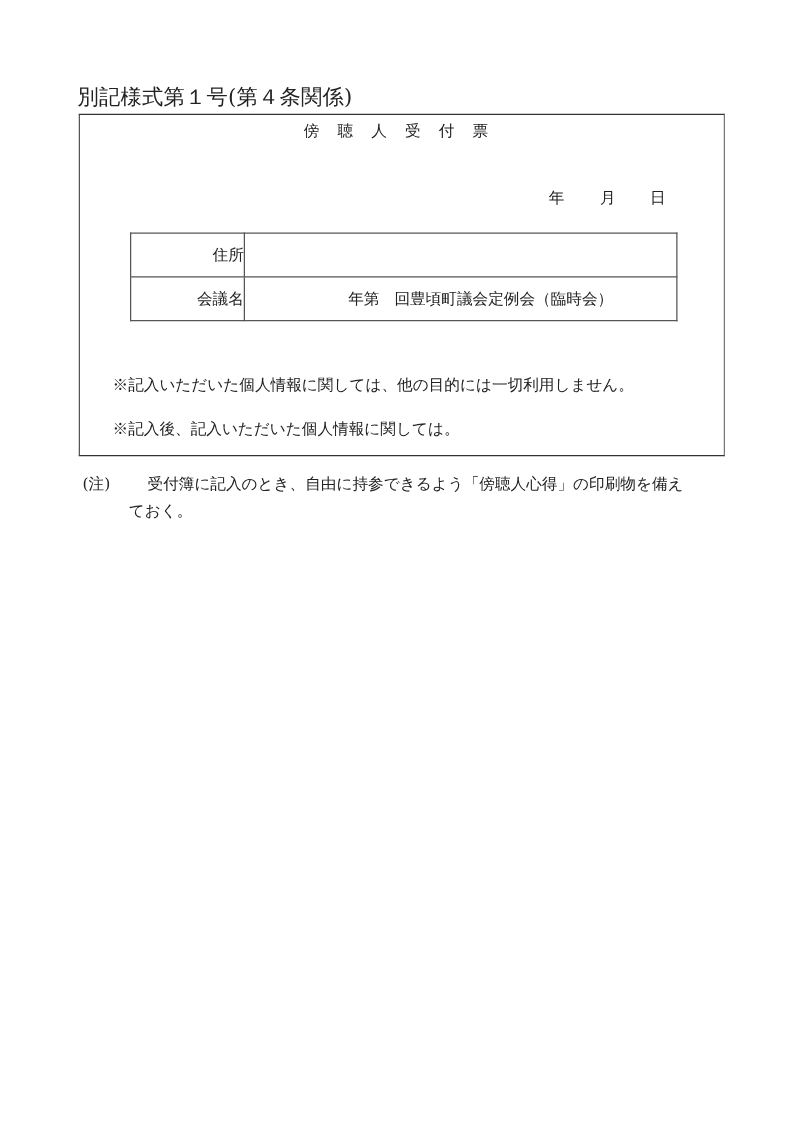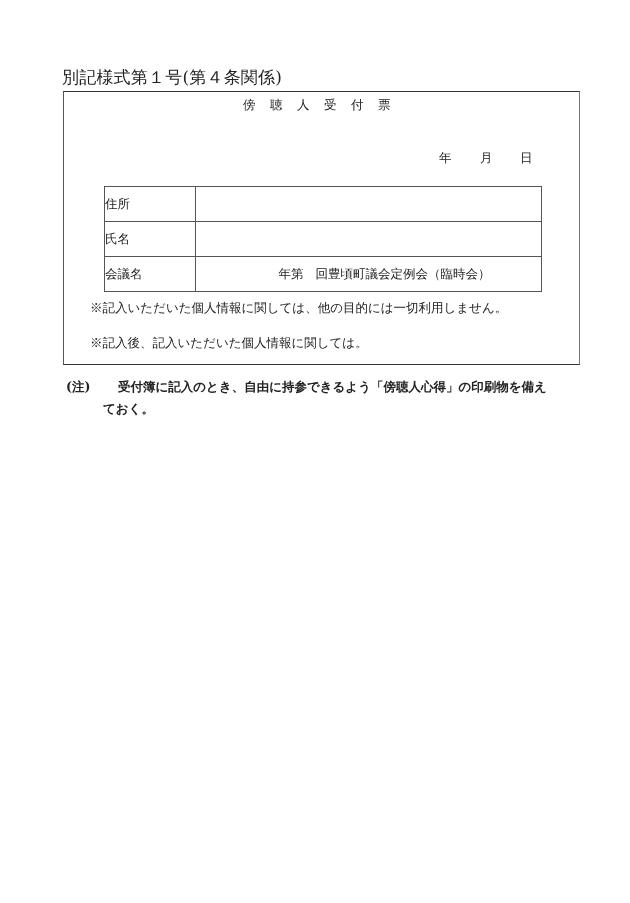--- a/index.html
+++ b/index.html
@@ -67,21 +67,21 @@
     }
     .info-table td {
       border: 1px solid #555;
       height: 34px;
       padding: 0;
       vertical-align: middle;
       text-align: center;
     }
     .info-table td.label-cell {
       width: 90px;
-      text-align: left;
+      text-align: right;
     }
     .info-table td.value-cell {
       padding-left: 32px;
     }
     .value-cell .gap {
       display: inline-block;
       width: 12px;
     }
 
     .notice {
@@ -93,21 +93,20 @@
     .notice-1 { top: 300px; }
     .notice-2 { top: 335px; }
 
     .footnote {
       position: absolute;
       left: 66px;
       top: 376px;
       width: 520px;
       font-size: 12.5px;
       line-height: 22px;
-      font-weight: bold;
     }
     .footnote .note-mark {
       display: inline-block;
       width: 52px;
     }
     .footnote .note-cont {
       display: block;
       padding-left: 37px;
     }
   </style>
@@ -126,24 +125,20 @@
 <div class="date-line date-month">月</div>
 <div class="date-line date-day">日</div>
 
 <table class="info-table">
   <tbody>
       <tr>
     <td class="label-cell">住所</td>
     <td class="value-cell"></td>
   </tr>
   <tr>
-    <td class="label-cell">氏名</td>
-    <td class="value-cell"></td>
-  </tr>
-  <tr>
     <td class="label-cell">会議名</td>
     <td class="value-cell"><span>年第</span><span class="gap"></span><span>回豊頃町議会定例会（臨時会）</span></td>
   </tr>
 </tbody>
   </table>
 
 <div class="notice notice-1">※記入いただいた個人情報に関しては、他の目的には一切利用しません。</div>
 <div class="notice notice-2">※記入後、記入いただいた個人情報に関しては。</div>
 
 <div class="footnote">

